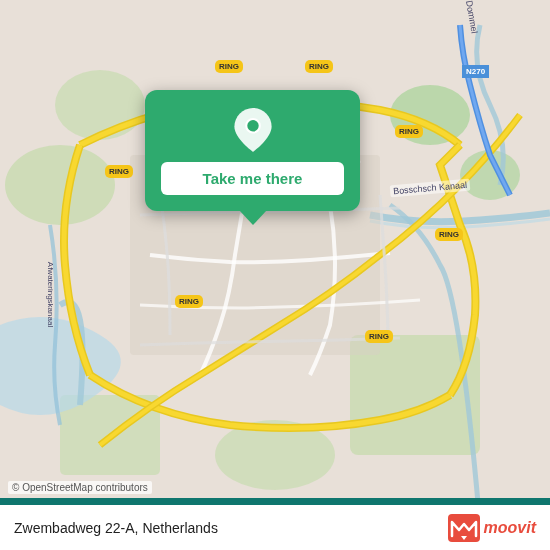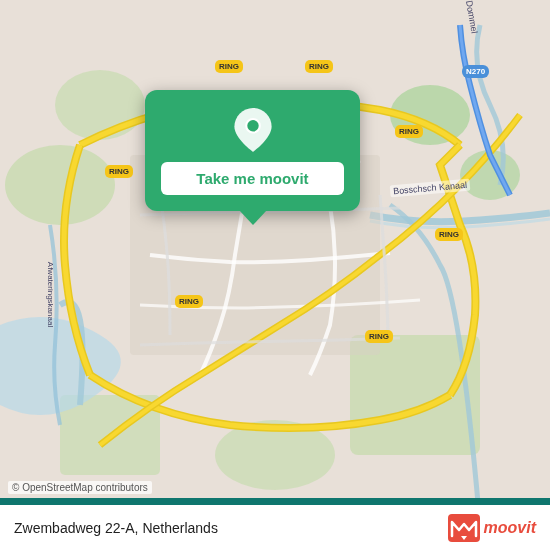--- a/index.html
+++ b/index.html
@@ -134,21 +134,21 @@
       z-index: 5;
     }
 
     .n270-badge {
       position: absolute;
       background: #4a90d9;
       color: white;
       font-size: 8px;
       font-weight: 700;
       padding: 2px 4px;
-      border-radius: 6px;
+      border-radius: 0;
       z-index: 5;
     }
   </style>
 </head>
 <body>
 
 <div id="map-container">
 
   <svg class="map-svg" viewBox="0 0 550 500" xmlns="http://www.w3.org/2000/svg">
 
@@ -221,21 +221,21 @@
 
   <div style="position:absolute;top:290px;left:18px;font-size:8px;color:#446;transform:rotate(90deg);z-index:5;">Afwateringskanaal</div>
 
   <div class="popup-card">
 
     <svg class="pin-icon" viewBox="0 0 44 52" xmlns="http://www.w3.org/2000/svg">
       <path d="M22 0 C10 0 0 10 0 22 C0 36 22 52 22 52 C22 52 44 36 44 22 C44 10 34 0 22 0Z" fill="white" opacity="0.9"></path>
       <circle cx="22" cy="21" r="8" fill="#2eaa6e" stroke="white" stroke-width="2.5"></circle>
     </svg>
 
-    <button class="take-me-there-btn">Take me moovit</button>
+    <button class="take-me-there-btn">Take me there</button>
   </div>
 
   <div class="copyright">© OpenStreetMap contributors</div>
 
   <div class="bottom-bar">
     <span class="bottom-bar-address">Zwembadweg 22-A, Netherlands</span>
 
     <div class="moovit-logo">
 
       <svg class="moovit-m" viewBox="0 0 32 28" xmlns="http://www.w3.org/2000/svg">

